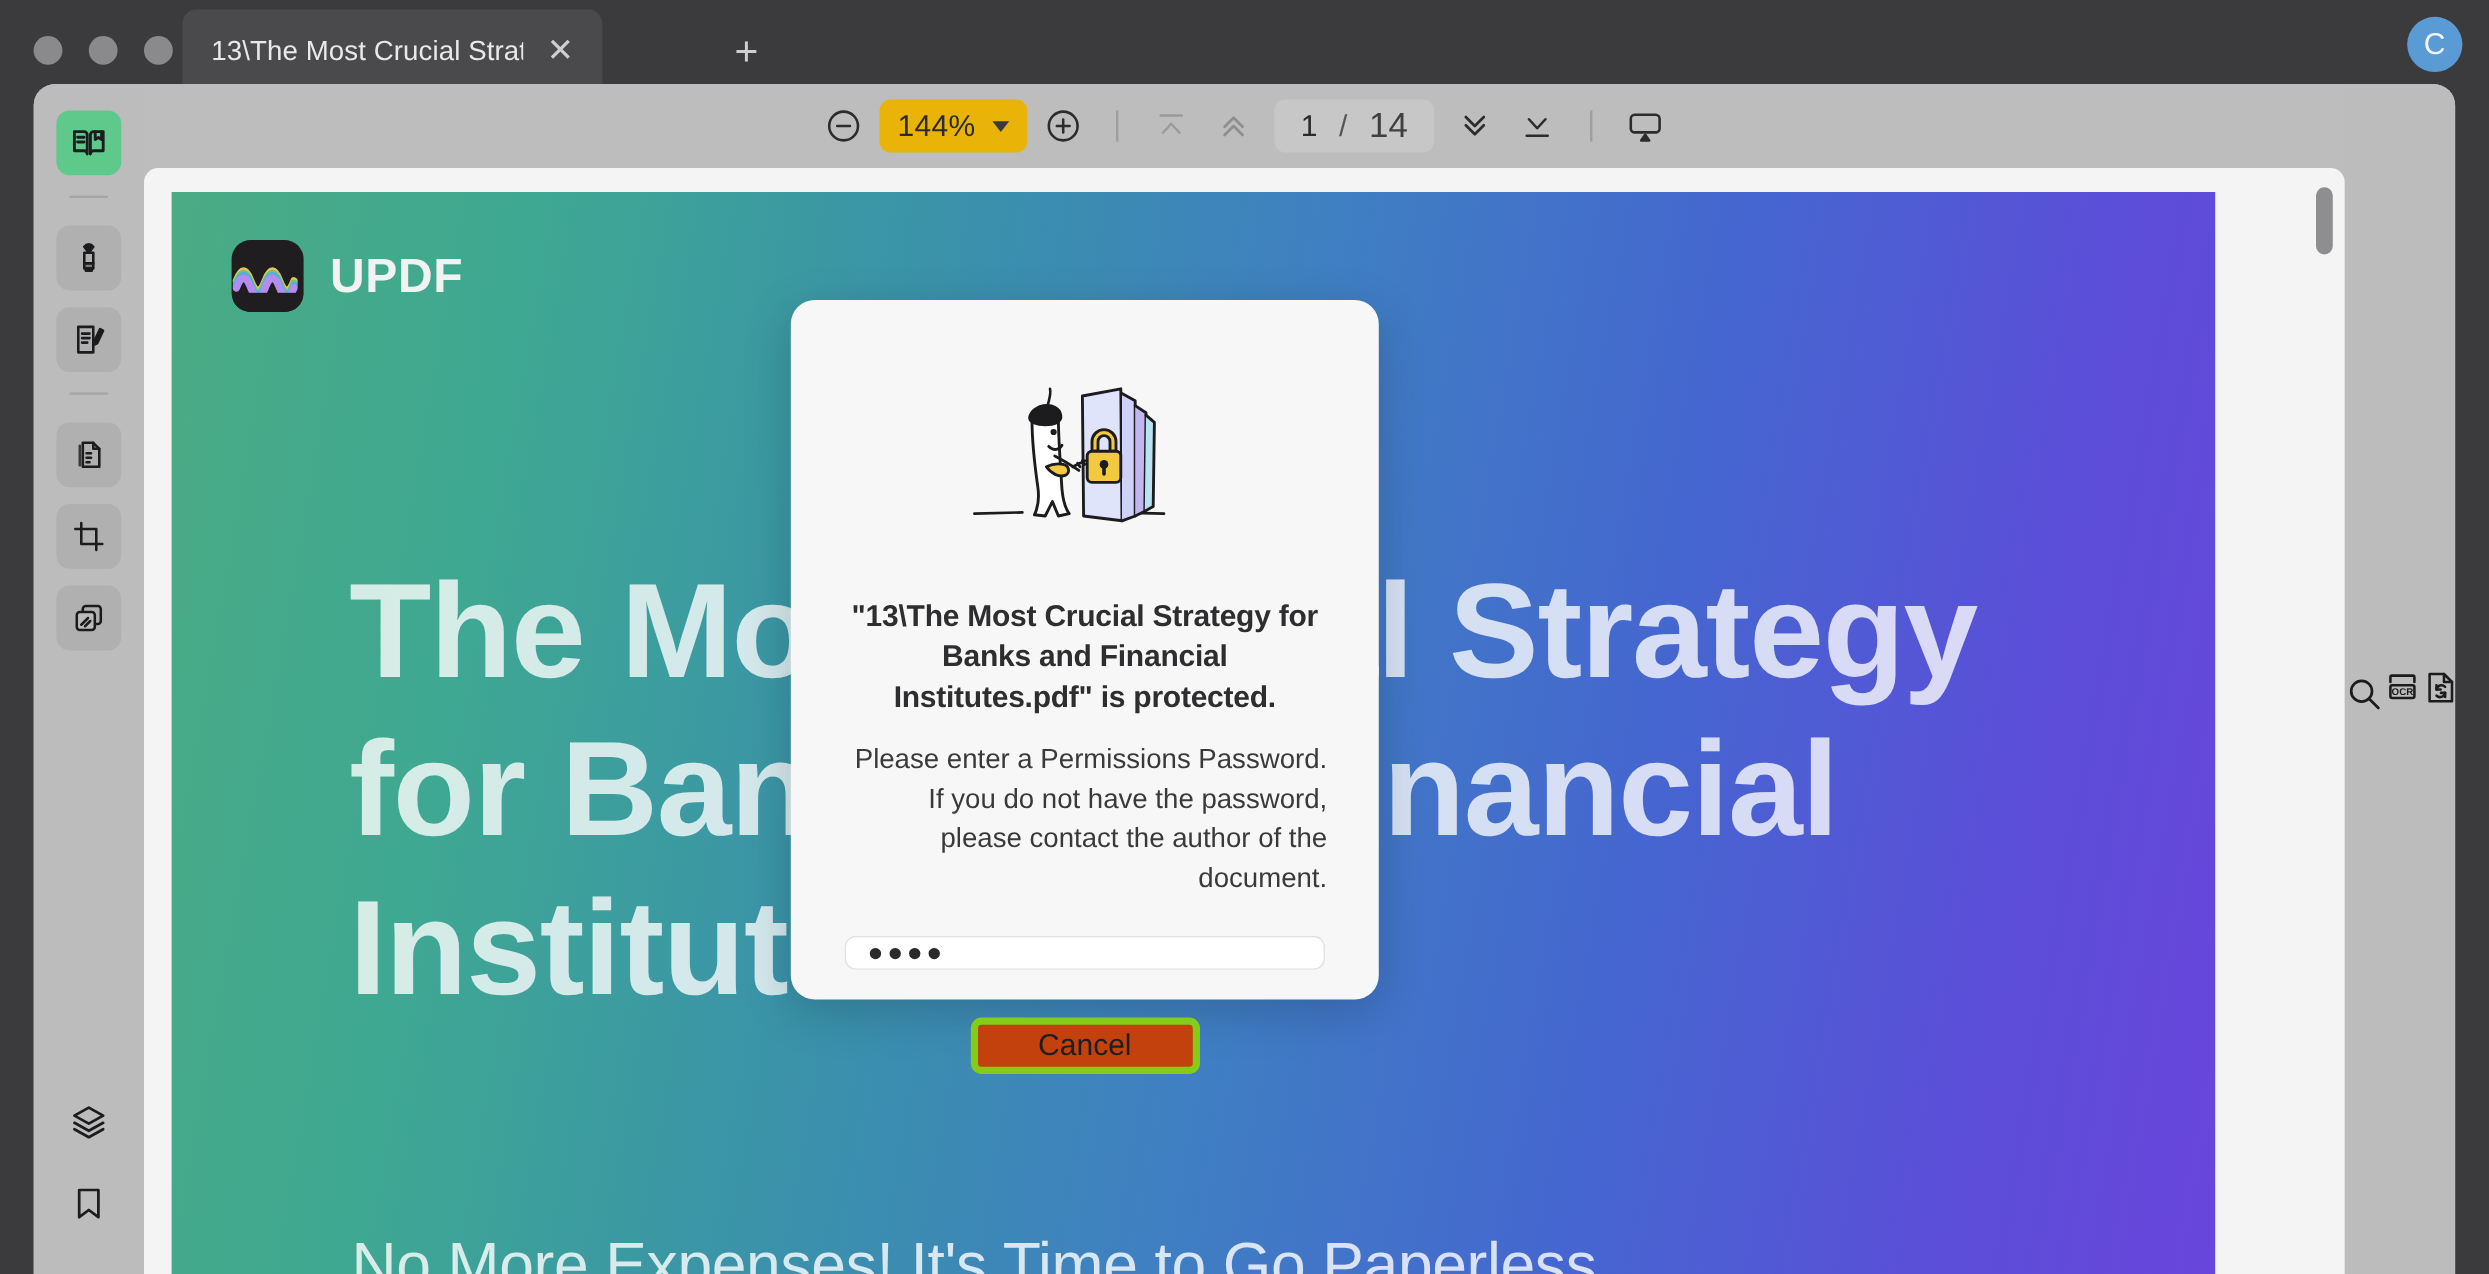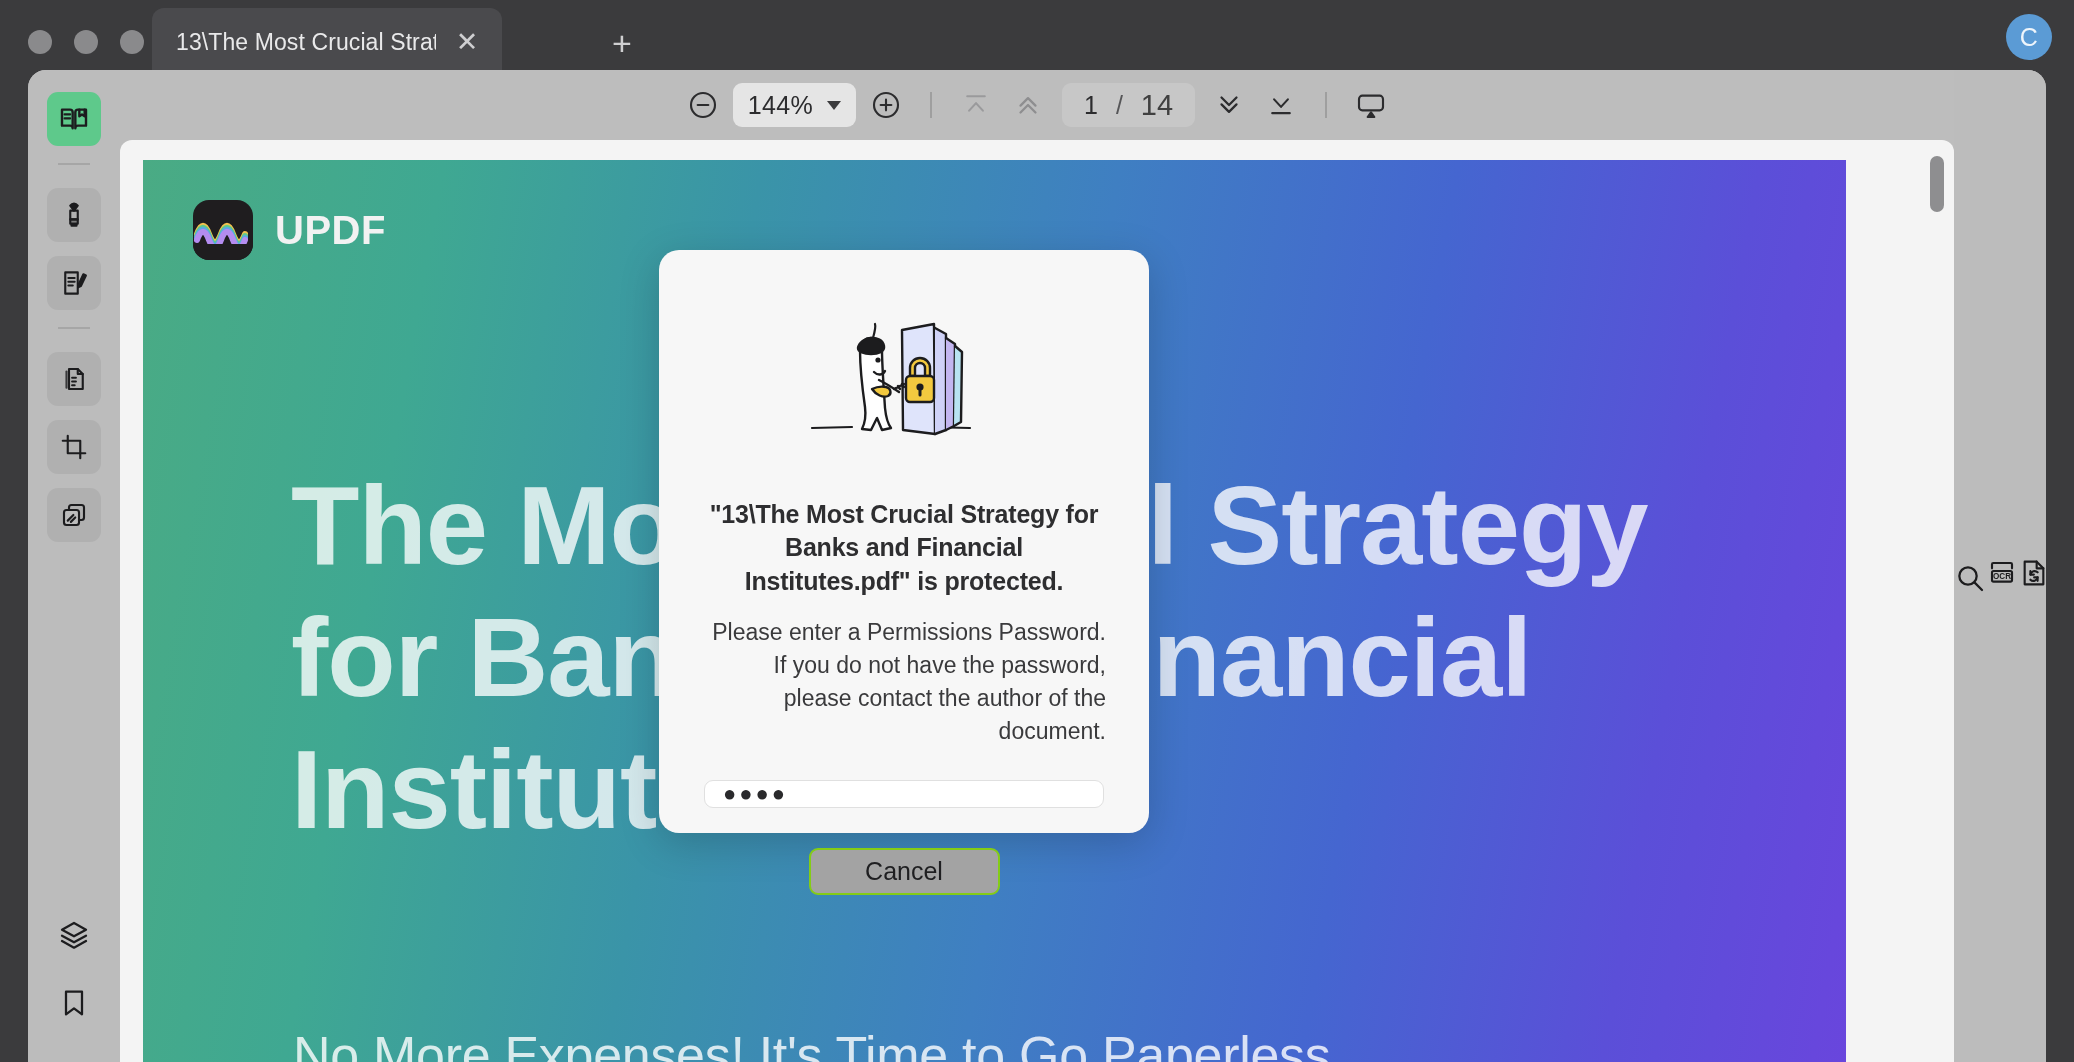--- a/index.html
+++ b/index.html
@@ -85,21 +85,21 @@
     display: flex; align-items: center; justify-content: center;
     gap: 0;
   }
   .tb-icon {
     width: 52px; height: 52px;
     display: flex; align-items: center; justify-content: center;
     cursor: pointer;
   }
   .zoom-box {
     display: flex; align-items: center; gap: 14px;
-    background: #e5e5e5; border-radius: 9px;
+    background: #eab308; border-radius: 9px;
     height: 44px; padding: 0 15px; margin: 0 4px; cursor: pointer;
   }
   .zoom-val { font-size: 25px; color: #2c2c2e; letter-spacing: .3px; }
   .caret { width: 0; height: 0; border-left: 7px solid transparent; border-right: 7px solid transparent; border-top: 9px solid #3a3a3c; }
   .tb-div { width: 2px; height: 26px; background: #9f9f9f; margin: 0 18px; }
   .page-box {
     display: flex; align-items: center; gap: 18px;
     background: #c7c7c7; border-radius: 9px;
     height: 44px; padding: 0 22px; margin: 0 8px;
   }
@@ -171,21 +171,21 @@
     font-size: 22px; color: #2a2a2c; letter-spacing: 3px;
     cursor: text;
   }
   .modal-actions { margin-top: 40px; display: flex; gap: 19px; }
   .btn {
     width: 191px; height: 47px; border-radius: 9px;
     display: flex; align-items: center; justify-content: center;
     font-size: 25px; cursor: pointer; border: none;
     font-family: "Liberation Sans", sans-serif;
   }
-  .btn-cancel { background: #a3a3a3; border: 2px solid #84cc16; color: #1f1f21; }
+  .btn-cancel { background: #c2410c; border: 6px solid #84cc16; color: #1f1f21; }
   .btn-unlock { background: #ab87f2; color: #f6f0ff; }
 
   svg { display: block; }
 </style>
 </head>
 <body>
 
 <div class="window">
 
   <div class="titlebar">

